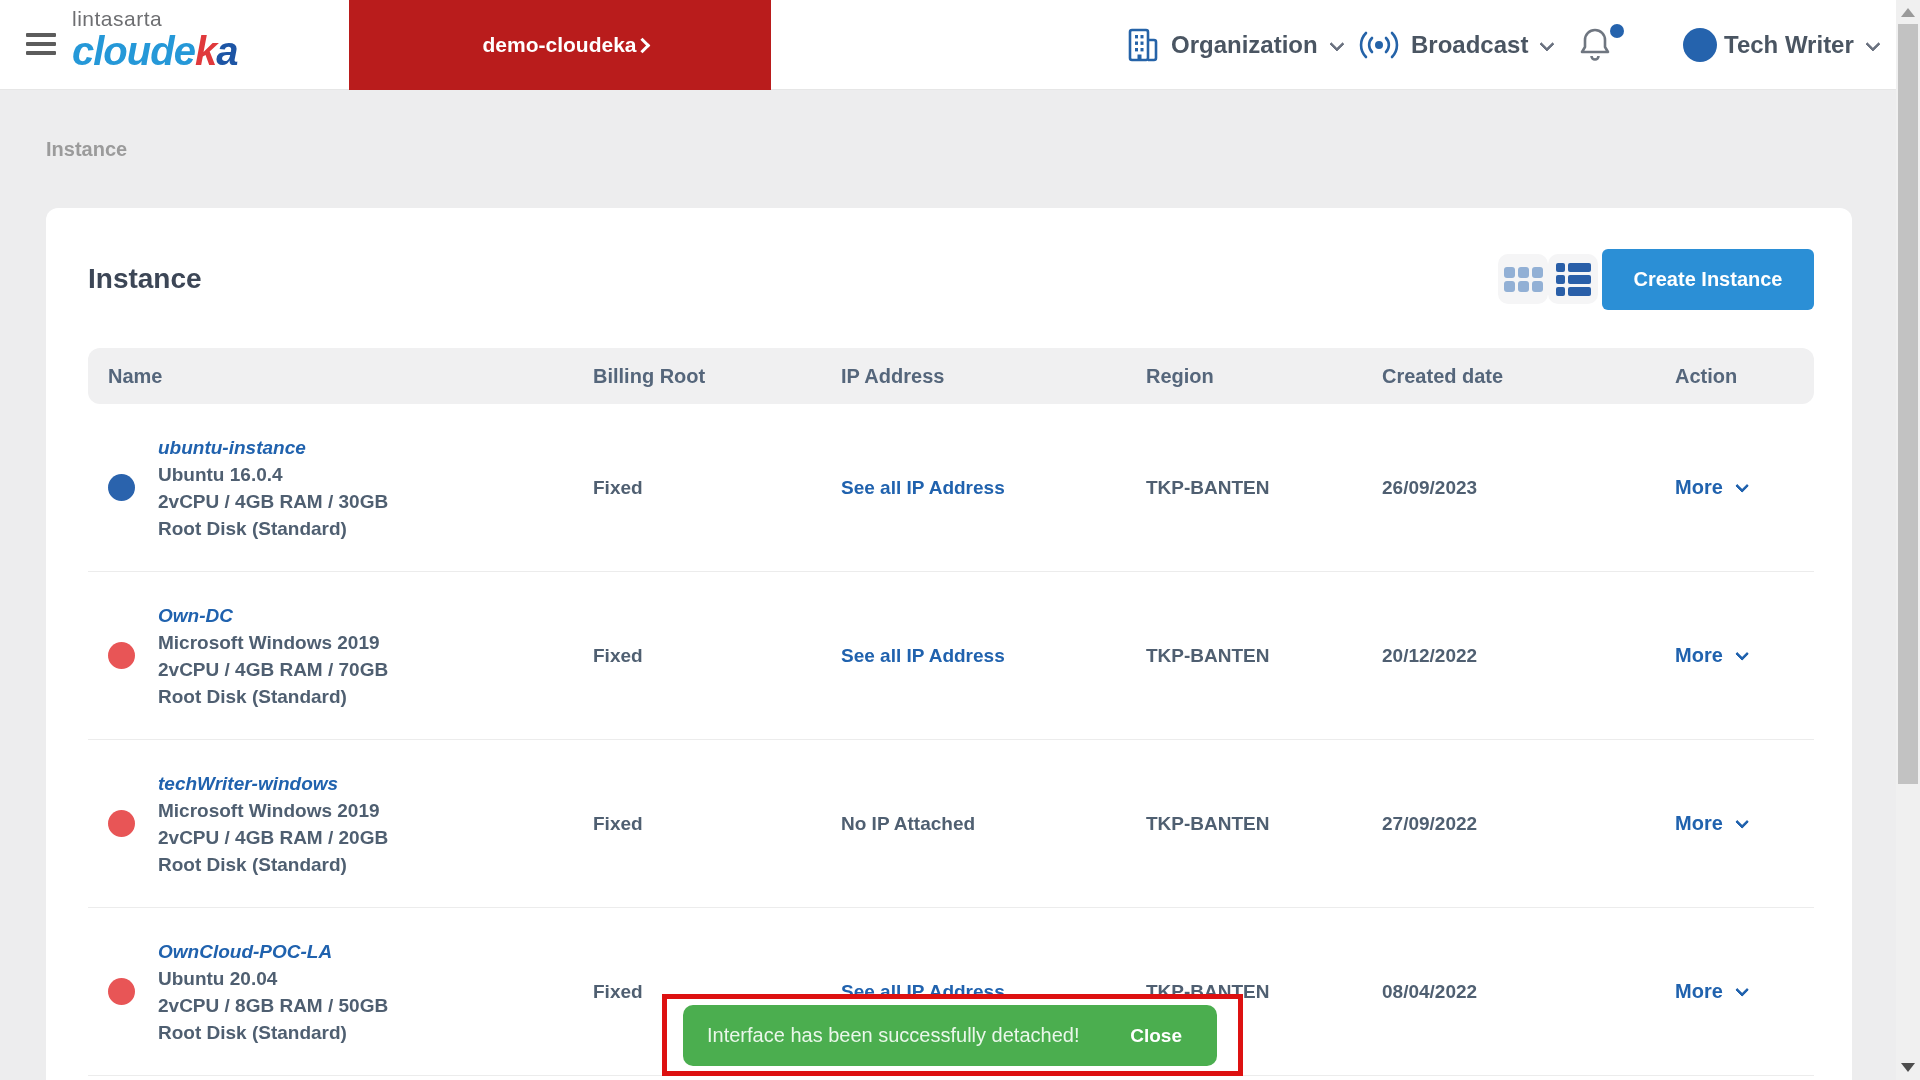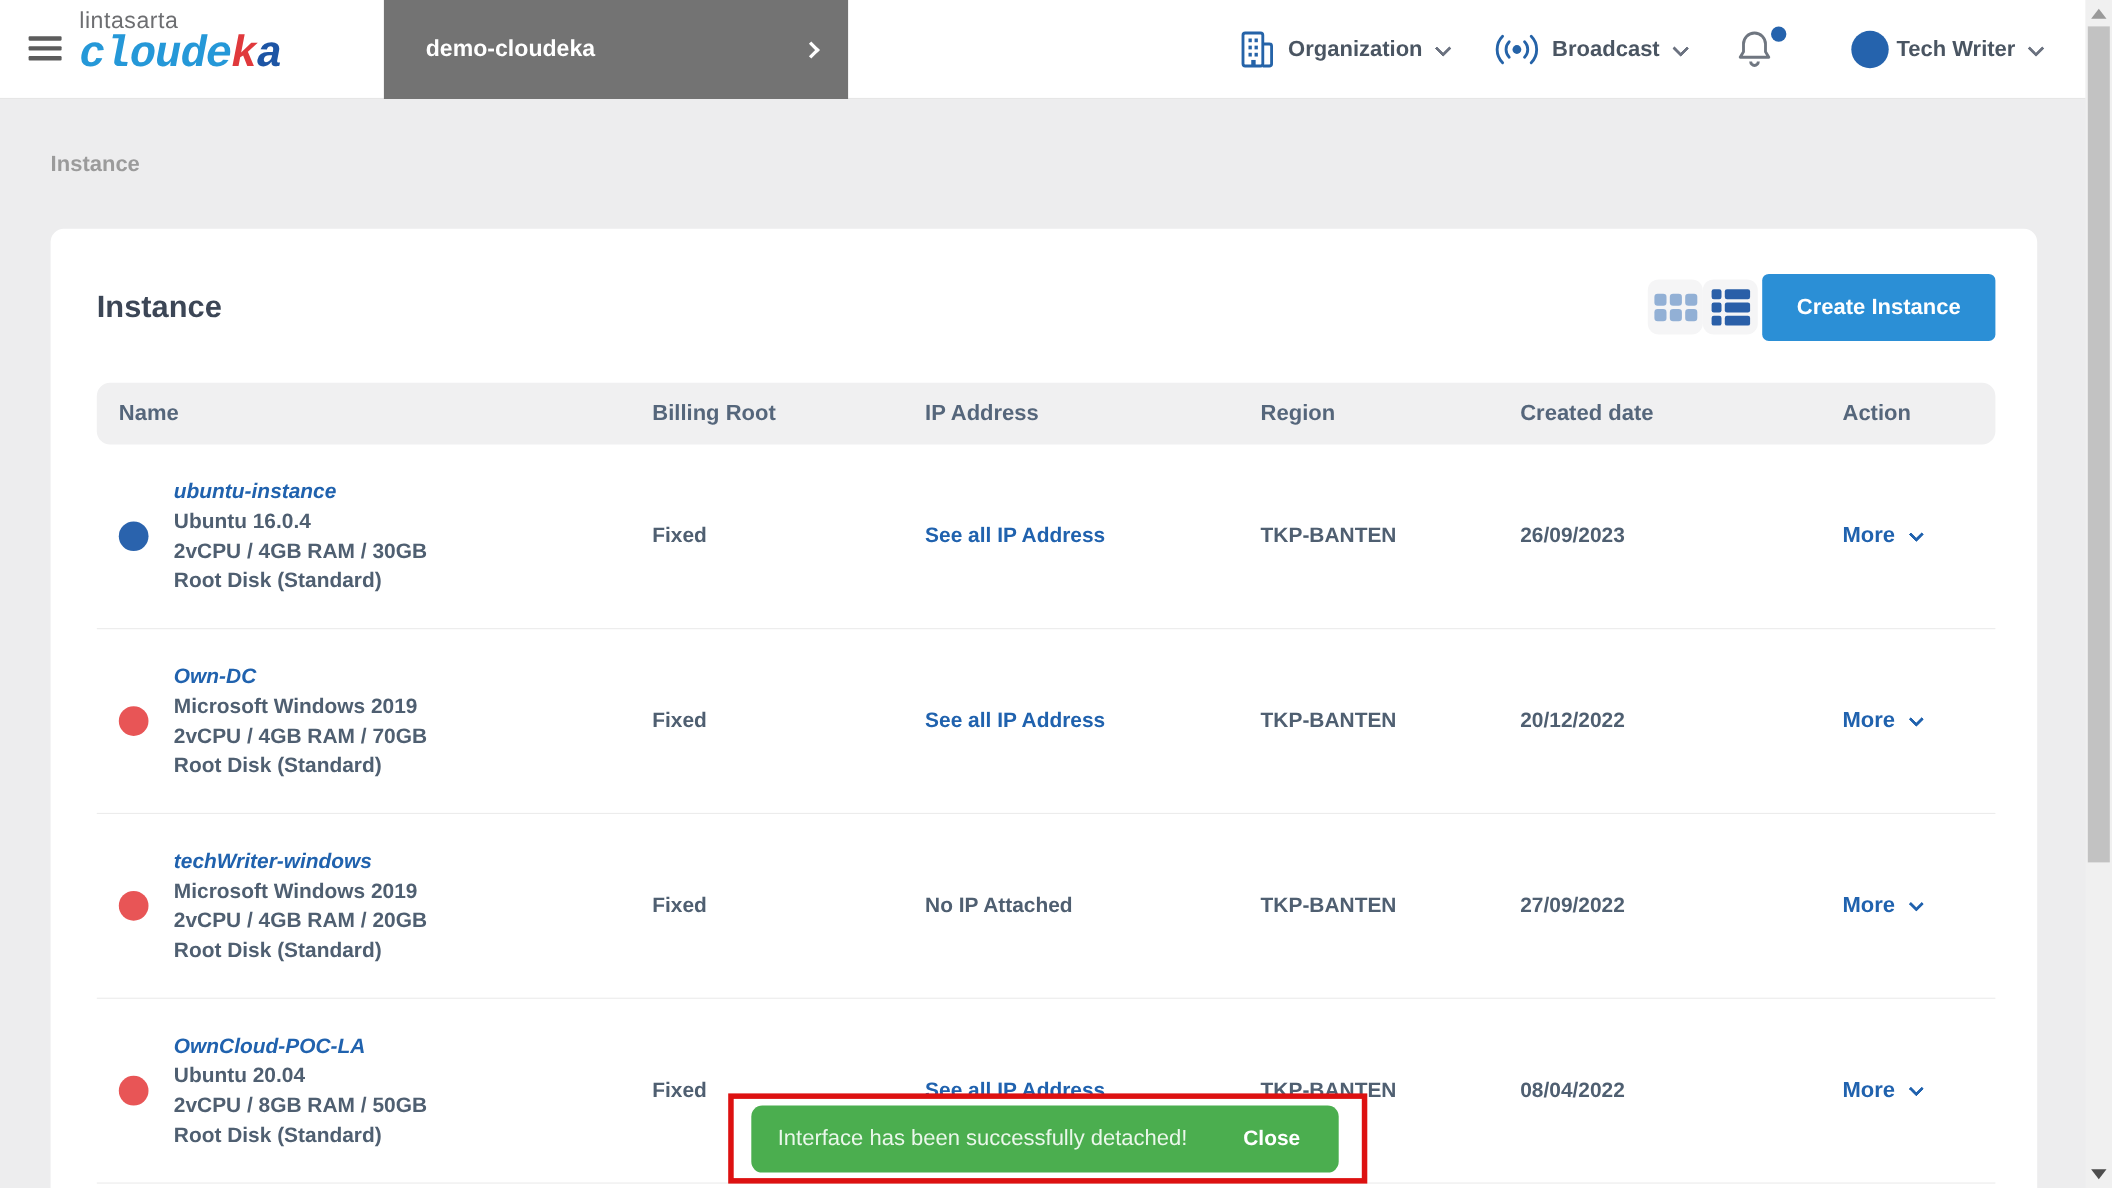--- a/index.html
+++ b/index.html
@@ -6,33 +6,33 @@
   html,body { width:1920px; height:1080px; overflow:hidden; background:#ededee;
     font-family:"Liberation Sans", sans-serif; position:relative; }
 
   
   .topbar { position:absolute; left:0; top:0; width:1896px; height:90px; background:#ffffff;
     border-bottom:1px solid #e6e6e6; z-index:20; }
   .hamburger { position:absolute; left:26px; top:33px; width:30px; height:24px; cursor:pointer; }
   .hamburger span { display:block; height:4px; background:#5c5c5c; border-radius:1px; margin-bottom:5px; }
   .logo { position:absolute; left:72px; top:8px; line-height:1; }
   .logo-top { font-size:21px; color:#6d6e71; letter-spacing:0.5px; font-weight:400; }
-  .logo-brand { font-size:40px; font-weight:900; font-style:italic; letter-spacing:-1px; margin-top:2px;font-family:Liberation Mono, monospace; }
+  .logo-brand { font-size:40px; font-weight:900; font-style:italic; letter-spacing:-1px; margin-top:2px; }
   .logo-brand .b1 { color:#2598d8; }
   .logo-brand .b2 { color:#e0393c; }
   .logo-brand .b3 { color:#1d55a5; }
-  .project-panel { position:absolute; left:349px; top:0; width:422px; height:90px; background:#737373;
-    display:flex; align-items:center; justify-content:space-between; padding:0 28px 0 38px; cursor:pointer; }
+  .project-panel { position:absolute; left:349px; top:0; width:422px; height:90px; background:#b91c1c;
+    display:flex; align-items:center; justify-content:center; padding:0 28px 0 38px; cursor:pointer; }
   .project-panel .plabel { color:#fff; font-size:21px; font-weight:700; }
   .chev { display:inline-block; width:11px; height:11px; border-right:3px solid #6b7280;
     border-bottom:3px solid #6b7280; transform:rotate(45deg) translateY(-2px); border-radius:1px; }
   .chev-right-white { width:12px; height:12px; border-right:3px solid #fff; border-bottom:3px solid #fff;
     transform:rotate(-45deg); }
   .top-group { position:absolute; top:0; height:90px; display:flex; align-items:center; gap:12px; cursor:pointer; }
-  .top-label { font-size:20px; font-weight:700; color:#4a5562; }
+  .top-label { font-size:24px; font-weight:700; color:#4a5562; }
   .bell-wrap { position:absolute; left:1578px; top:26px; width:46px; height:40px; cursor:pointer; }
   .badge-dot { position:absolute; right:0; top:-2px; width:14px; height:14px; border-radius:50%; background:#2563ad; }
   .avatar { position:absolute; left:1683px; top:28px; width:34px; height:34px; border-radius:50%; background:#2563ad; cursor:pointer; }
 
   
   .breadcrumb { position:absolute; left:46px; top:138px; font-size:20px; font-weight:700; color:#9b9b9b; }
 
   
   .card { position:absolute; left:46px; top:208px; width:1806px; height:980px; background:#fff;
     border-radius:12px; padding:0 38px 0 42px; z-index:5; }

